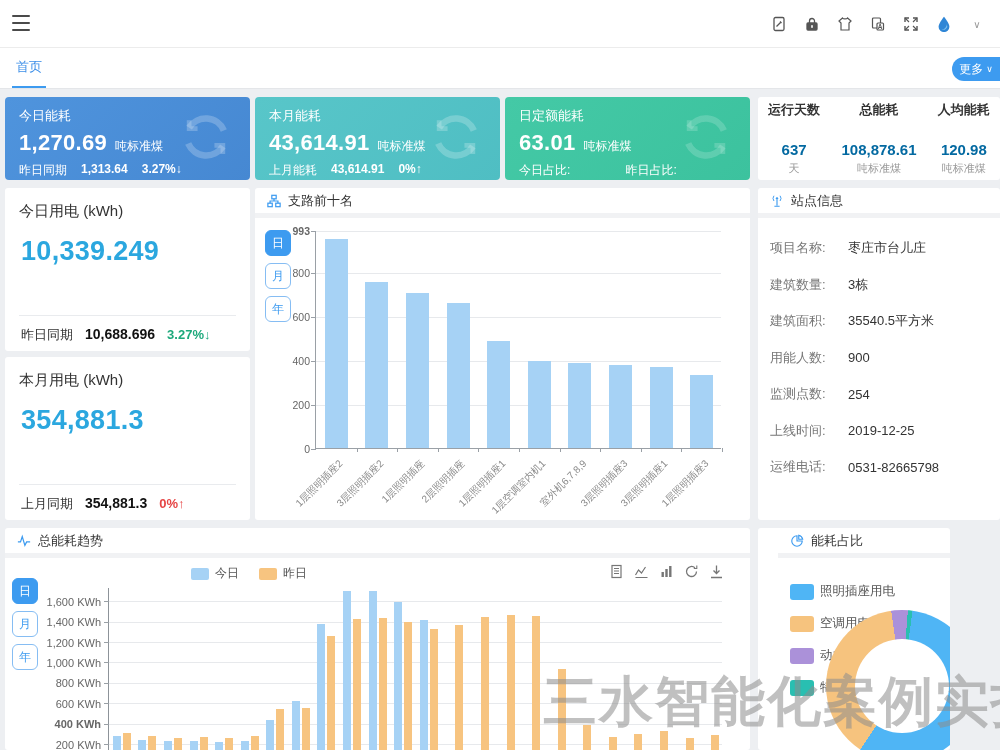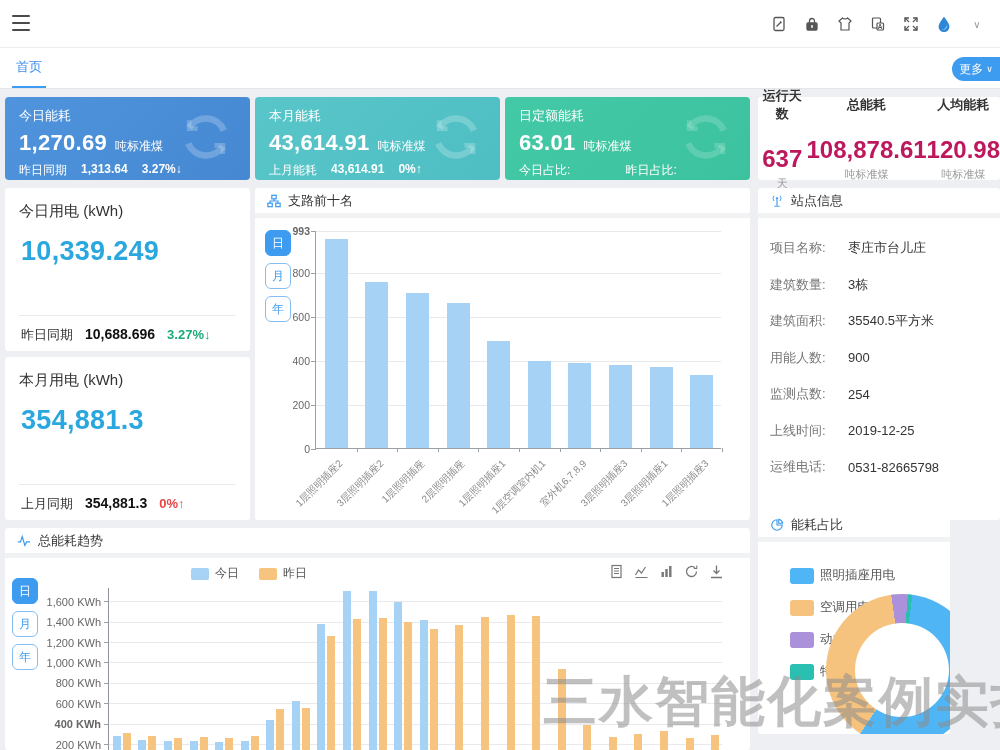--- a/index.html
+++ b/index.html
@@ -41,21 +41,21 @@
   .kpi-foot { margin-top:6px; font-size:12px; display:flex; gap:14px; }
   .kpi-foot b { font-weight:bold; }
   .kpi-foot.spread { justify-content:space-between; gap:0; padding-right:4px; }
   .recycle { position:absolute; right:14px; top:10px; width:60px; height:60px; opacity:.8; }
 
   
   .stats { left:758px; top:97px; width:242px; height:83px; display:flex; align-items:center; }
   .stat-col { flex:1; text-align:center; }
   .stat-col.wide { flex:1.35; }
   .stat-label { font-size:13px; font-weight:bold; color:#333; }
-  .stat-value { font-size:24px; font-weight:bold; color:#be185d; margin-top:22px; }
+  .stat-value { font-size:15px; font-weight:bold; color:#0369a1; margin-top:22px; }
   .stat-unit { font-size:11px; color:#999; margin-top:3px; }
 
   
   .usage { left:5px; width:245px; height:163px; padding:14px; }
   .usage-title { font-size:15px; color:#333; }
   .usage-value { position:absolute; left:16px; top:48px; font-size:27px; font-weight:bold; color:#2ba7df; letter-spacing:.3px; }
   .usage-div { position:absolute; left:14px; right:14px; top:127px; height:1px; background:#e9ebee; }
   .usage-foot { position:absolute; left:16px; top:138px; font-size:13px; color:#333; display:flex; align-items:baseline; gap:12px; }
   .usage-foot .uv { font-weight:bold; color:#111; font-size:14px; }
   .usage-foot .uc { font-weight:bold; font-size:13px; }
@@ -89,21 +89,21 @@
   .lg-sw { width:18px; height:12px; border-radius:2px; }
   .lg-tx { font-size:12px; color:#555; }
   .toolbox { position:absolute; right:26px; top:36px; display:flex; gap:10px; }
   .toolbox span { width:15px; height:15px; color:#767676; cursor:pointer; }
   .toolbox svg { width:15px; height:15px; }
   .trend-plot { position:absolute; left:103px; top:60px; width:614px; height:177px; border-left:1px solid #8d9399; }
   .ylab2 { position:absolute; left:-98px; width:90px; text-align:right; font-size:11px; color:#666; }
   .tbar { position:absolute; bottom:0; width:8px; }
 
   
-  .pie-card { left:758px; top:512px; width:192px; height:222px; overflow:hidden; }
+  .pie-card { left:758px; top:528px; width:192px; height:222px; overflow:hidden;padding-left:20px; }
   .pie-legend { position:absolute; left:32px; top:55px; display:flex; flex-direction:column; gap:15px; }
   .pie-legend .lg-sw { width:24px; height:16px; border-radius:3px; }
   .pie-legend .lg-tx { font-size:12.5px; color:#555; }
   .donut { position:absolute; left:68px; top:82px; width:152px; height:152px; border-radius:50%; }
   .donut::after { content:''; position:absolute; inset:29px; background:#fff; border-radius:50%; }
 
   .watermark { position:absolute; left:543px; top:666px; font-size:54px; font-weight:bold; color:rgba(140,140,140,.55); letter-spacing:2px; white-space:nowrap; z-index:40; pointer-events:none; }
 </style>
 </head>
 <body>

